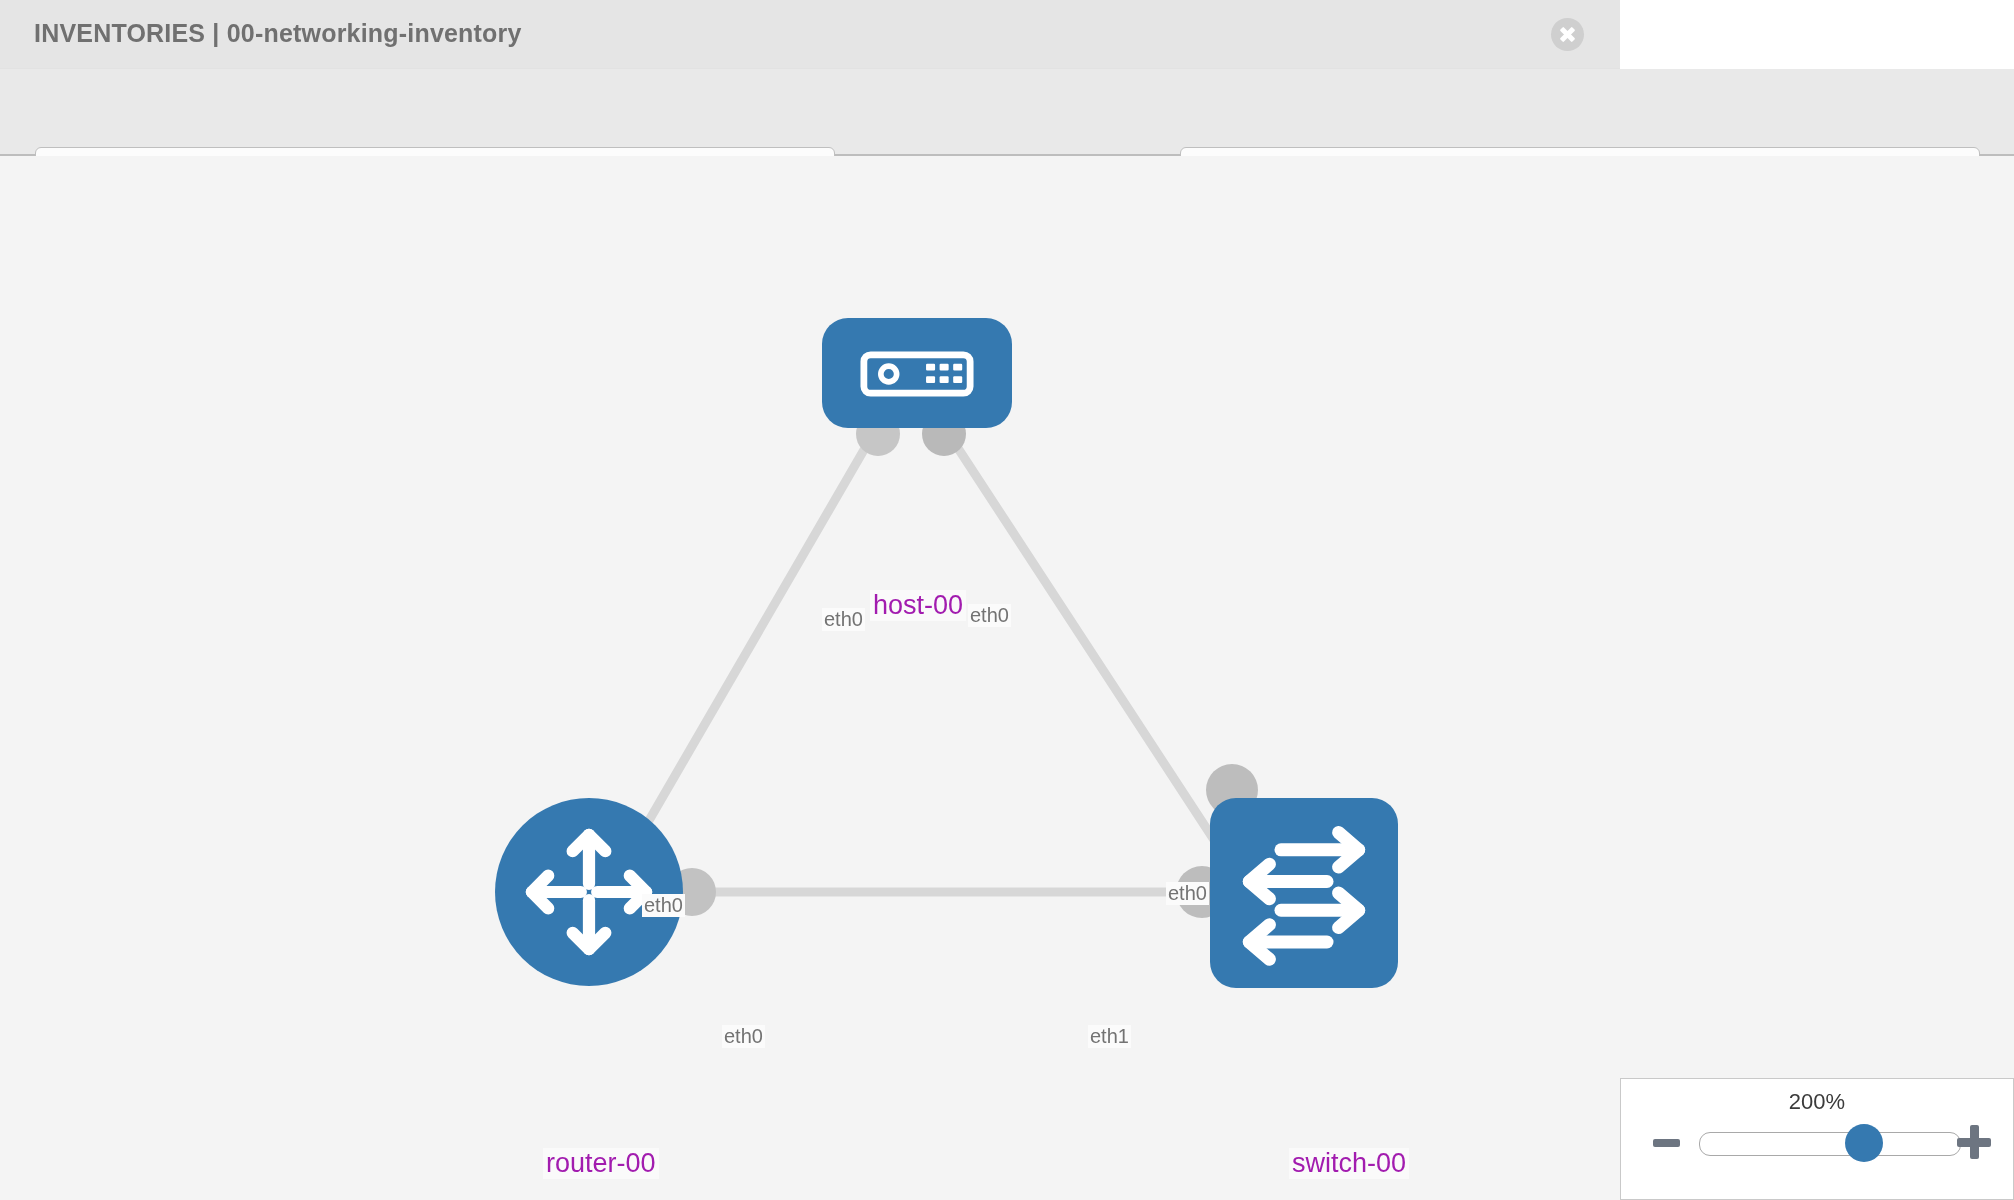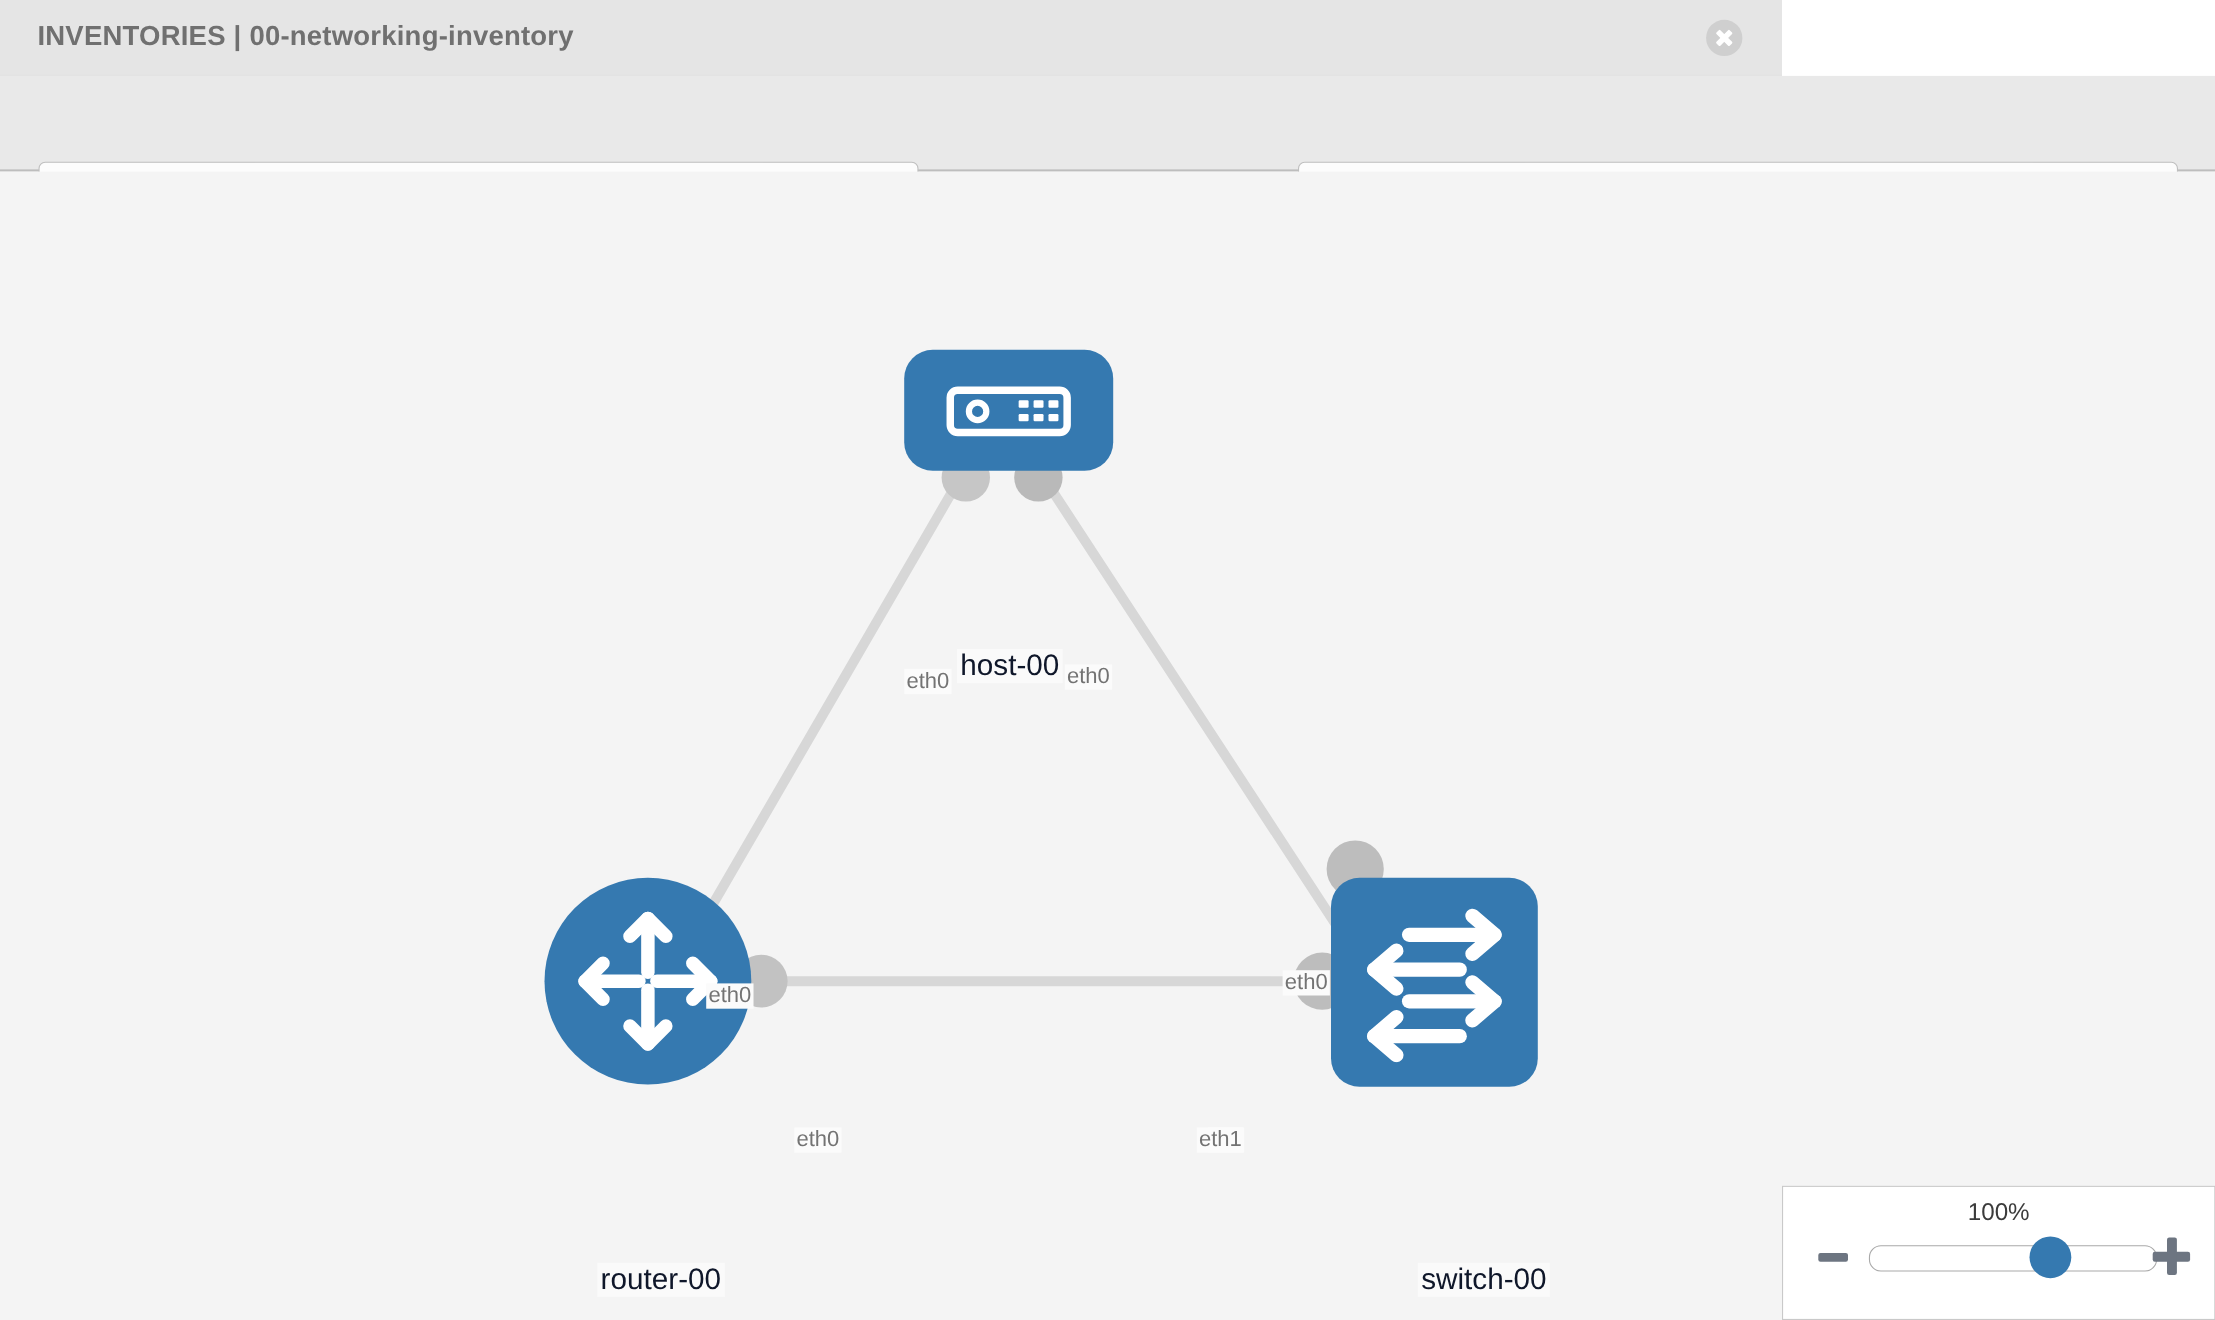--- a/index.html
+++ b/index.html
@@ -71,21 +71,21 @@
   .node-shape{
     position:absolute;left:0;top:0;width:100%;height:100%;
     background:#3579b0;
   }
   #node-host .node-shape{border-radius:26px;}
   #node-switch .node-shape{border-radius:26px;}
   #node-router .node-shape{border-radius:50%;}
 
   .node-label{
     position:absolute;white-space:nowrap;
-    font-size:27px;color:#0f172a;
+    font-size:27px;color:#a21caf;
     background:#fafafa;padding:0 3px;
   }
   .port-label{
     position:absolute;white-space:nowrap;
     font-size:20px;color:#737373;
     background:#fbfbfb;padding:0 2px;
   }
 
   
   .zoom-panel{
@@ -226,21 +226,21 @@
 
     <span class="port-label" style="left:822px;top:452px;">eth0</span>
     <span class="port-label" style="left:968px;top:448px;">eth0</span>
     <span class="port-label" style="left:642px;top:738px;">eth0</span>
     <span class="port-label" style="left:1166px;top:726px;">eth0</span>
     <span class="port-label" style="left:722px;top:869px;">eth0</span>
     <span class="port-label" style="left:1098px;top:869px;">eth</span>
     <span class="port-label" style="left:1088px;top:869px;">eth1</span>
 
     <div class="zoom-panel" style="left:1620px;top:922px;">
-      <div class="zoom-pct">100%</div>
+      <div class="zoom-pct">200%</div>
       <div class="zoom-minus"></div>
       <div class="zoom-track"></div>
       <div class="zoom-thumb" style="left: 223.6px;"></div>
       <div class="zoom-plus"></div>
     </div>
 
   </div>
 </div>
 
 </body></html>

